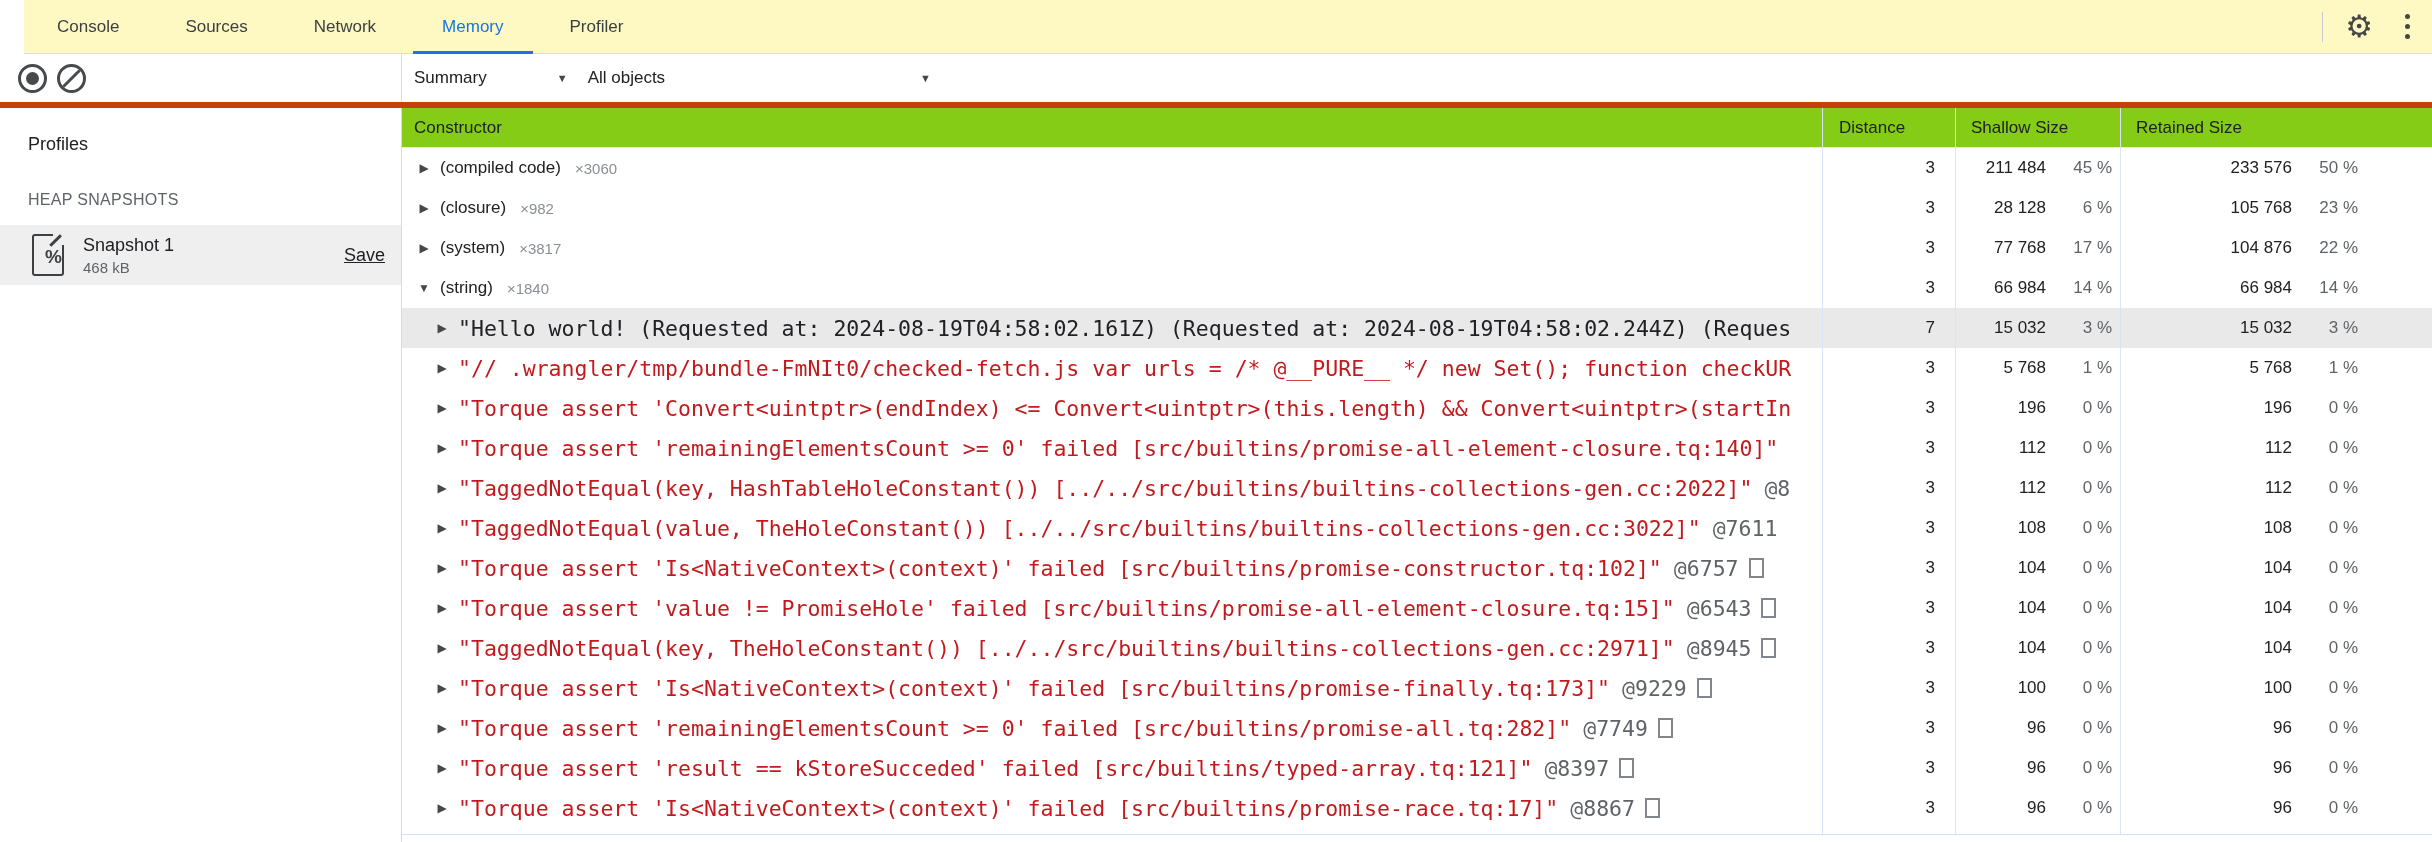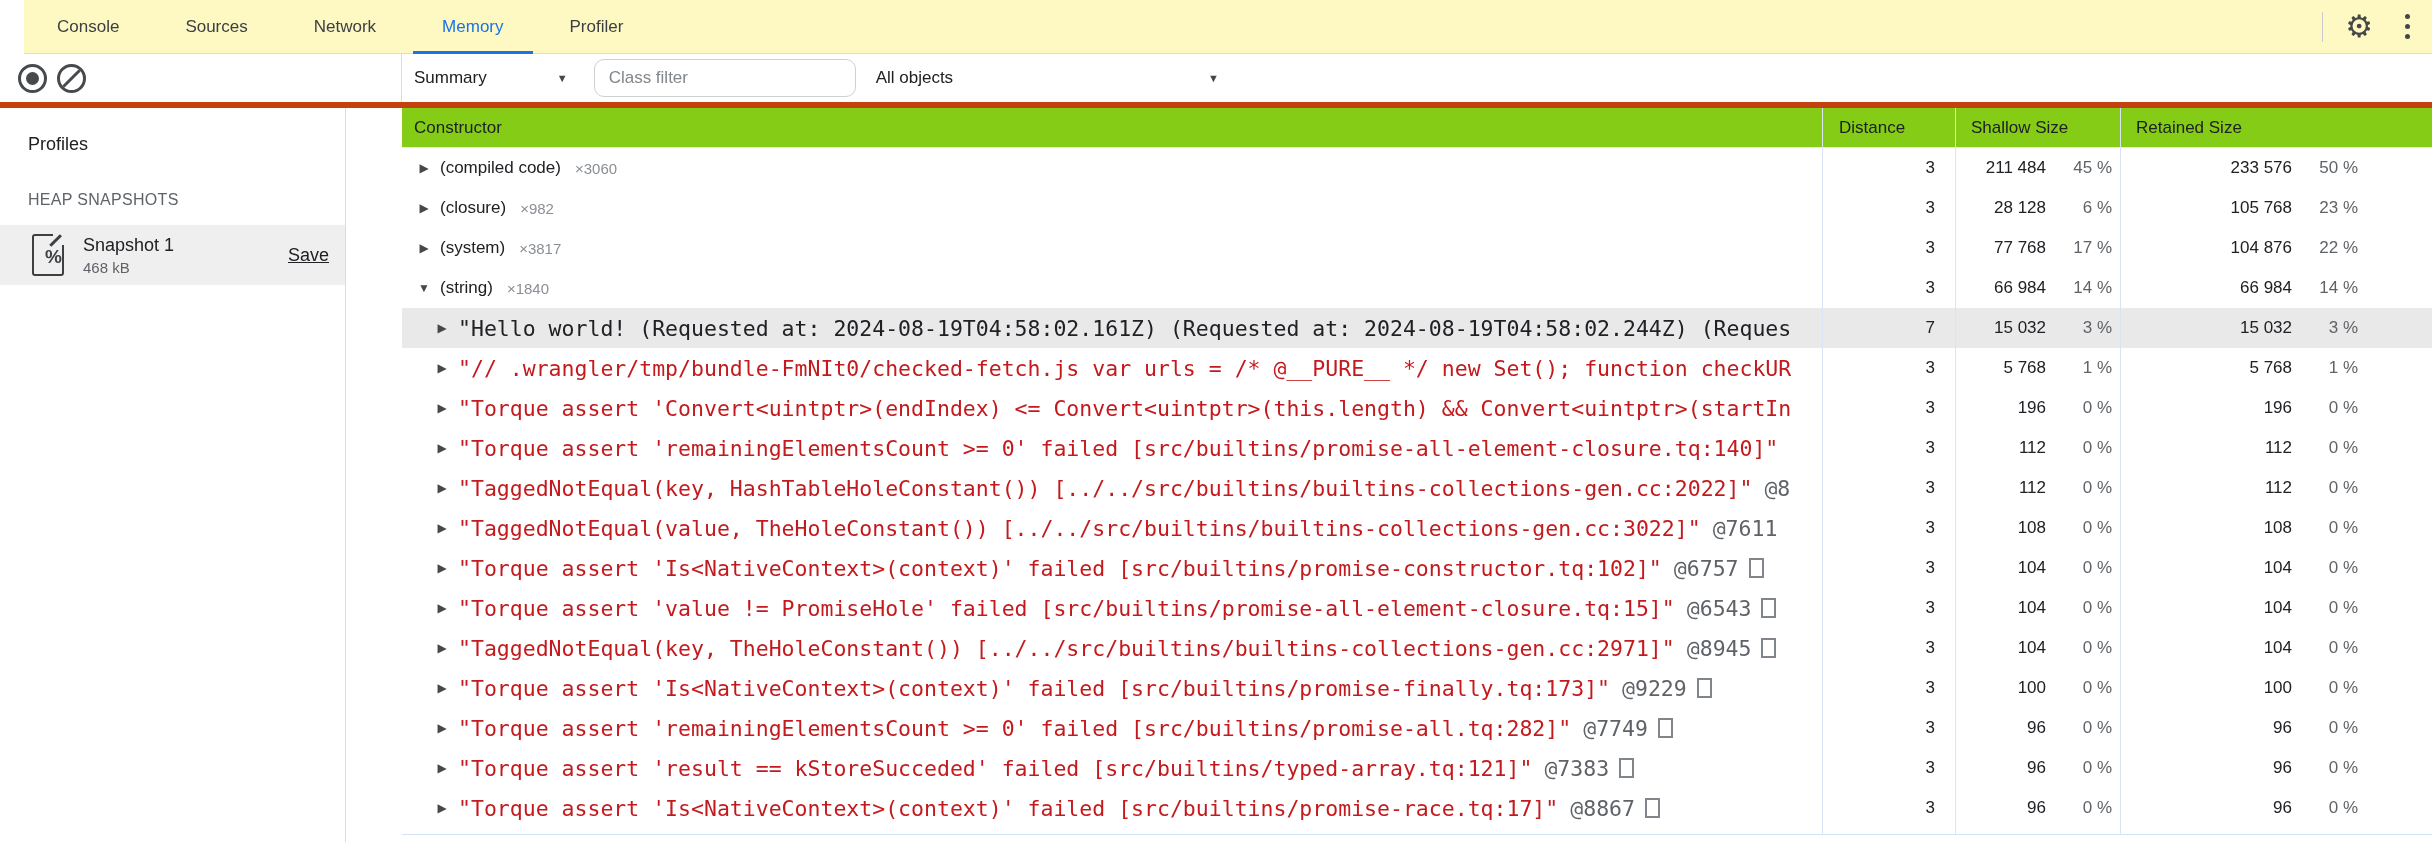--- a/index.html
+++ b/index.html
@@ -34,21 +34,21 @@
   .sel{display:flex;align-items:center;font-size:17px;color:#202124;cursor:default;}
   .caret{font-size:11px;color:#474747;line-height:1;}
   .sel-summary .caret{margin-left:70px;}
   .class-filter{margin-left:26px;width:232px;height:36px;border:1px solid #cdd1d5;border-radius:10px;
                 padding:0 14px;font-size:17px;font-family:"Liberation Sans",sans-serif;color:#202124;outline:none;}
   .class-filter::placeholder{color:#80868b;}
   .sel-objects{margin-left:20px;}
   .sel-objects .caret{margin-left:255px;}
 
   
-  .sidebar{position:absolute;top:108px;left:0;width:346px;bottom:0;box-sizing:border-box;
+  .sidebar{position:absolute;top:108px;left:0;width:402px;bottom:0;box-sizing:border-box;
            border-right:1px solid #d8dce0;background:#fff;}
   .sb-title{margin:26px 0 0 28px;font-size:18px;color:#202124;}
   .sb-section{margin:36px 0 0 28px;font-size:16px;color:#5f6368;letter-spacing:.3px;}
   .snapshot-item{margin-top:16px;height:60px;background:#efefef;display:flex;align-items:center;
                  padding:0 16px 0 32px;box-sizing:border-box;cursor:default;}
   .snap-icon{width:32px;height:42px;border:2.5px solid #3c4043;border-radius:3px;position:relative;
              box-sizing:border-box;display:flex;align-items:center;justify-content:center;background:#efefef;}
   .snap-icon .pct{font-size:19px;font-weight:bold;color:#3c4043;margin-top:4px;}
   .snap-icon .fold{position:absolute;top:-3px;right:-3px;width:12px;height:12px;background:#efefef;}
   .snap-icon .fold::after{content:'';position:absolute;left:-2px;bottom:-1px;width:15px;height:2.5px;
@@ -115,21 +115,20 @@
   <div class="toolbar">
     <div class="toolbar-left">
       <div class="icon-record"></div>
       <div class="icon-clear"></div>
     </div>
     <div class="toolbar-right">
       <div class="sel sel-summary">
         <span>Summary</span>
         <span class="caret">▼</span>
       </div>
-      <input class="class-filter" type="text" placeholder="Class filter" style="">
       <div class="sel sel-objects">
         <span>All objects</span>
         <span class="caret">▼</span>
       </div>
     </div>
   </div>
 
   <div class="sidebar">
     <div class="sb-title">Profiles</div>
     <div class="sb-section">HEAP SNAPSHOTS</div>
@@ -397,21 +396,21 @@
           </div>
           <div class="cell cell-size cell-retained">
             <span class="num">96</span>
             <span class="pct">0 %</span>
           </div>
         </div>
         <div class="grid-row">
           <div class="cell cell-constructor">
             <span class="tri child">▶</span>
             <span class="str-name">"Torque assert 'result == kStoreSucceded' failed [src/builtins/typed-array.tq:121]"</span>
-            <span class="objid">@7383</span>
+            <span class="objid">@8397</span>
             <span class="box-glyph"></span>
           </div>
           <div class="cell cell-distance">3</div>
           <div class="cell cell-size cell-shallow">
             <span class="num">96</span>
             <span class="pct">0 %</span>
           </div>
           <div class="cell cell-size cell-retained">
             <span class="num">96</span>
             <span class="pct">0 %</span>

